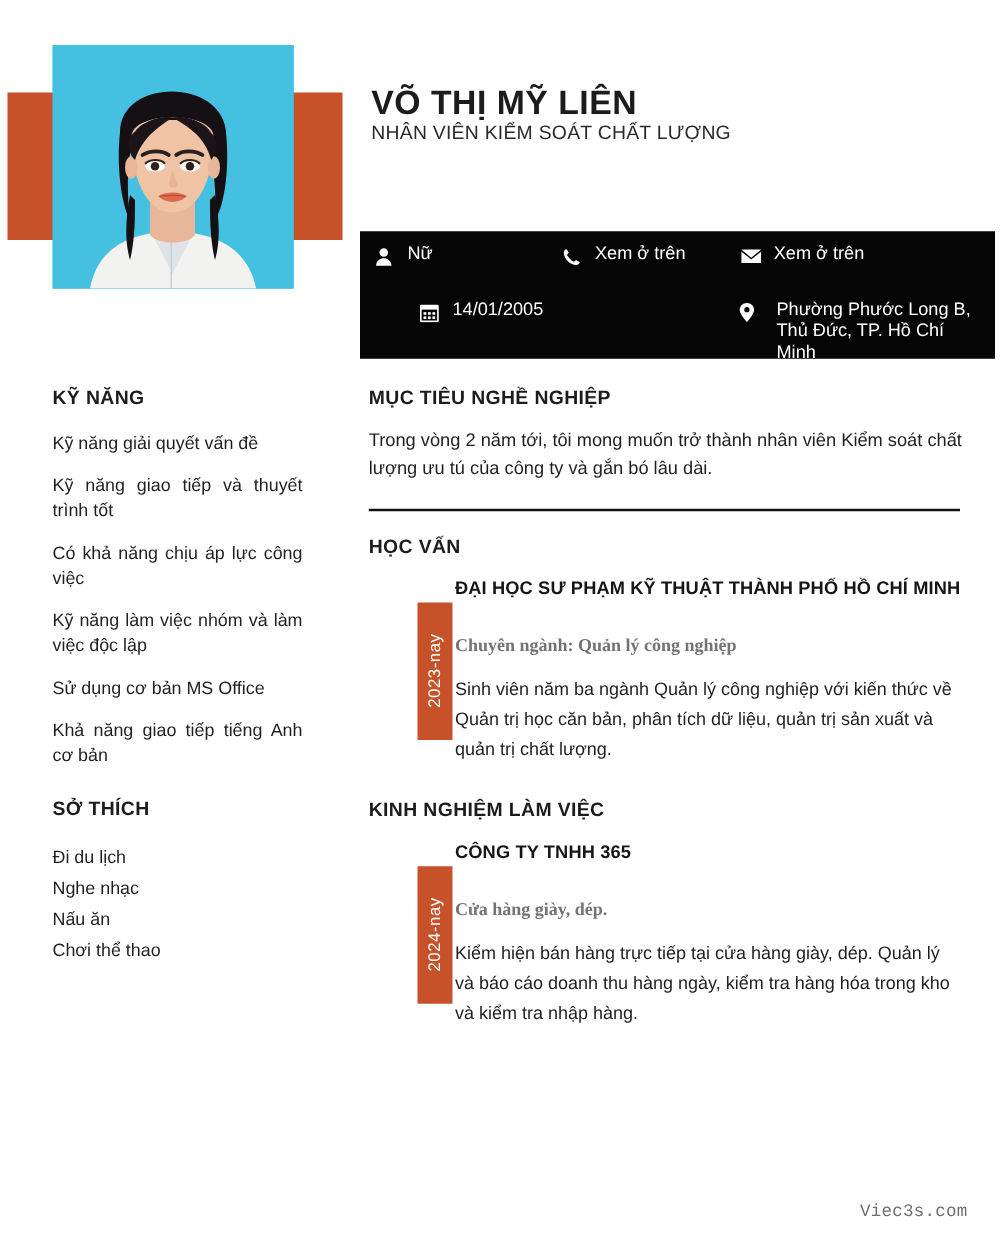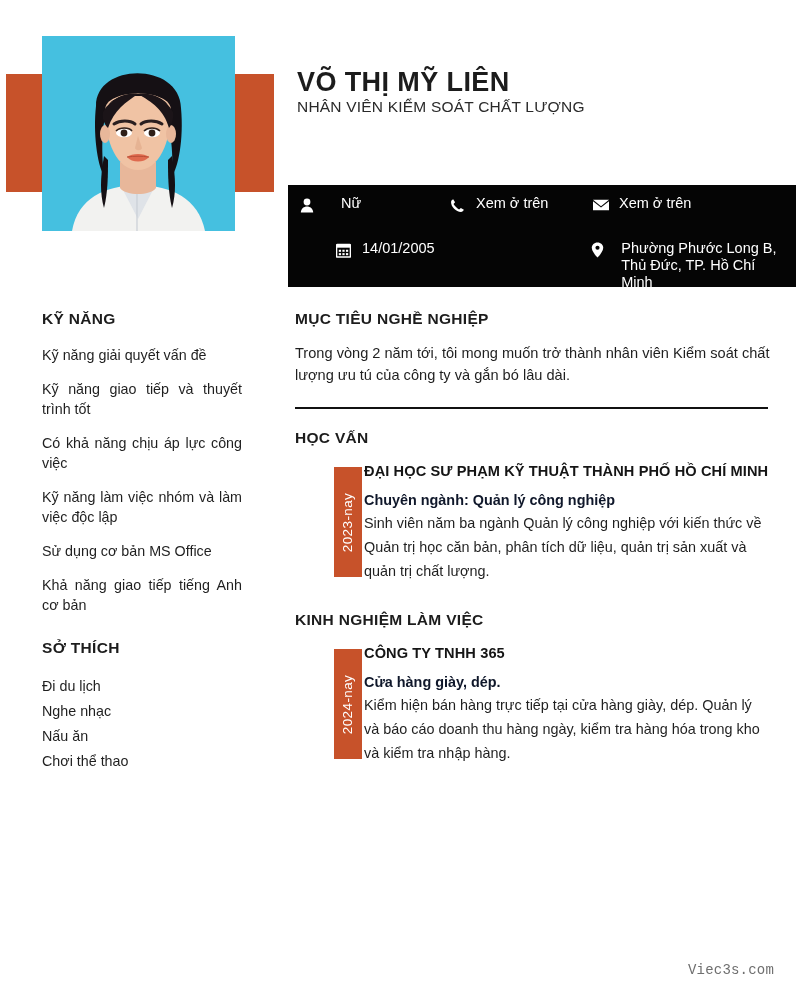--- a/index.html
+++ b/index.html
@@ -47,21 +47,21 @@
   .contact-row { display: flex; align-items: flex-start; height: 35px; }
   .contact-row.second { height: auto; }
   .c-item { display: flex; align-items: flex-start; }
   .c-item .ico {
     flex: 0 0 auto; width: 20px; height: 18px;
     display: flex; align-items: center; justify-content: flex-start;
     margin-top: 1px;
   }
   .c-item .ico svg { fill: #ffffff; }
   .c-item .txt { font-size: 14.5px; line-height: 17px; color: #fff; margin-left: 6px; }
-  .c-gender { width: 150px; gap: 15px; }
+  .c-gender { width: 150px; }
   .c-phone  { width: 143px; }
   .c-mail   { width: auto; }
   .c-dob    { width: 200px; margin-left: 36px; }
   .c-addr   { width: auto; }
 
   
   .sidebar { position: absolute; left: 42px; top: 310px; width: 200px; }
   .side-head {
     font-size: 15.5px; font-weight: bold; letter-spacing: 0.3px;
     color: #1c1c1c; margin-bottom: 17px;
@@ -98,24 +98,24 @@
     white-space: nowrap;
     font-size: 13.5px; letter-spacing: 0.4px;
   }
   .entry-body { flex: 1 1 auto; padding-left: 2px; }
   .entry-org {
     font-size: 14.6px; font-weight: bold; line-height: 21px;
     color: #151515; letter-spacing: 0.1px;
   }
   .entry-sub {
     font-size: 14.4px; font-weight: bold; line-height: 21px;
-    color: #0f172a; margin-top: 8px;
+    color: #737373; margin-top: 25px; font-family: Liberation Serif, serif;
   }
   .entry-desc {
-    font-size: 14.4px; line-height: 24px; color: #1f1f1f; 
+    font-size: 14.4px; line-height: 24px; color: #1f1f1f; margin-top: 12px;
   }
   .section-gap { height: 28px; }
 
   
   .footer {
     position: absolute; right: 26px; bottom: 10px;
     font-family: "Liberation Mono", "DejaVu Sans Mono", monospace;
     font-size: 14px; color: #6f6f6f; letter-spacing: 0.2px;
   }
 </style>

